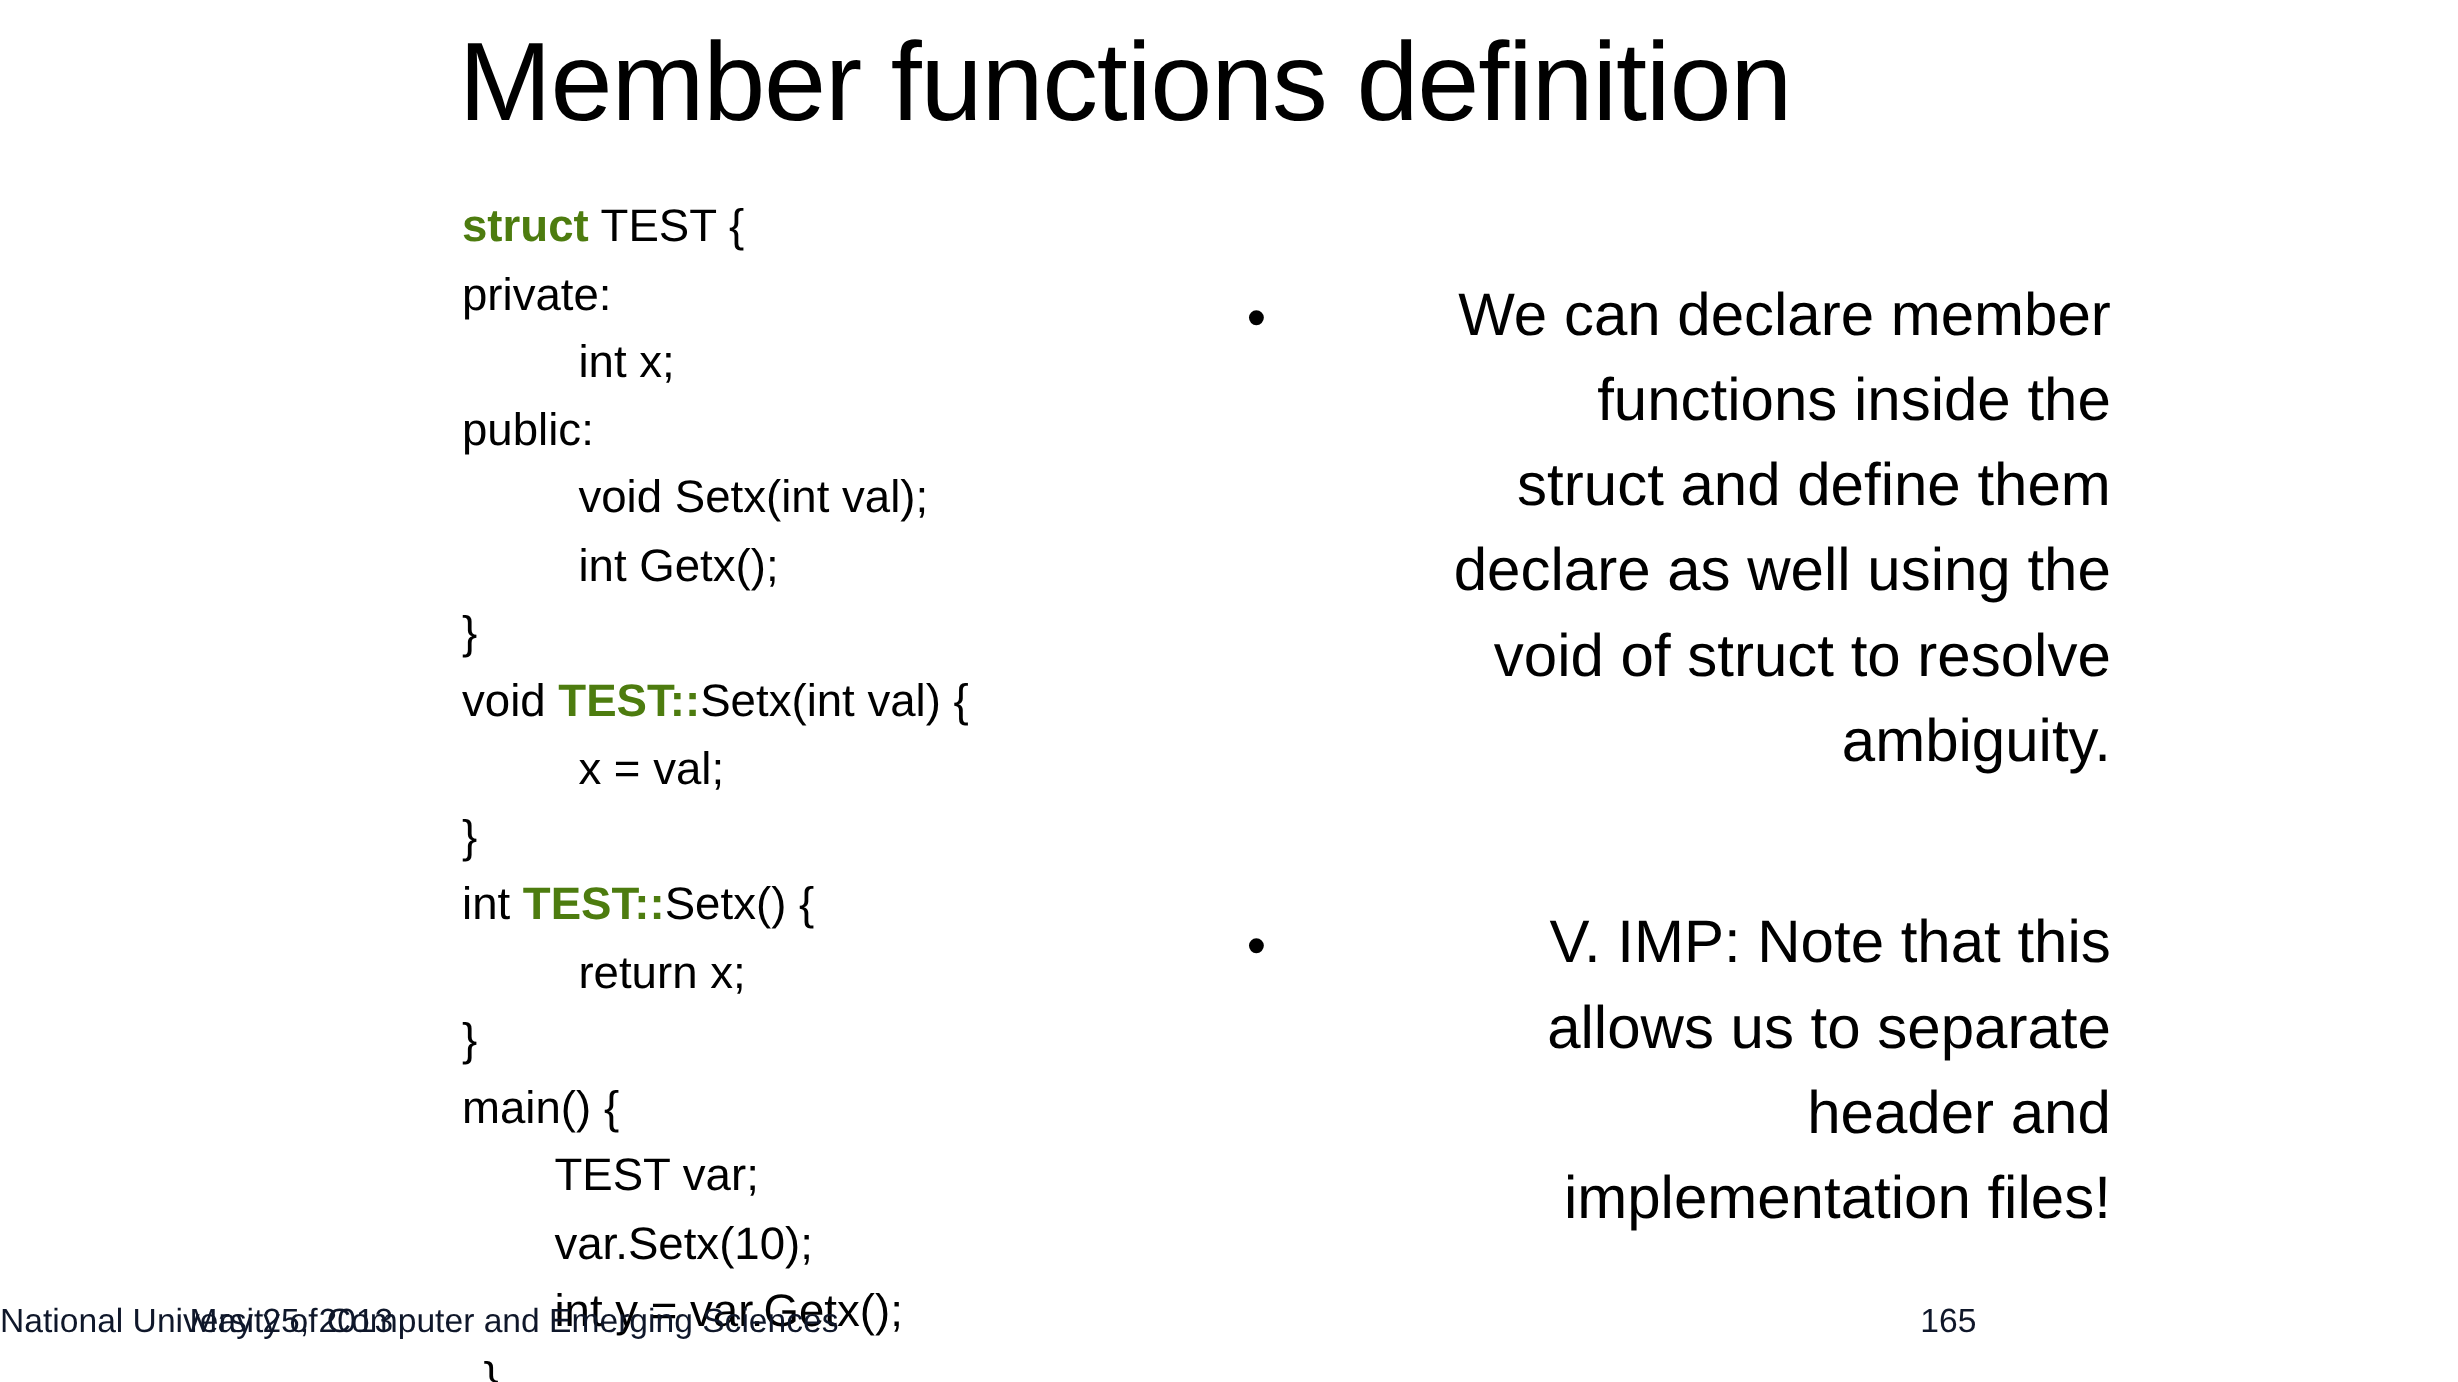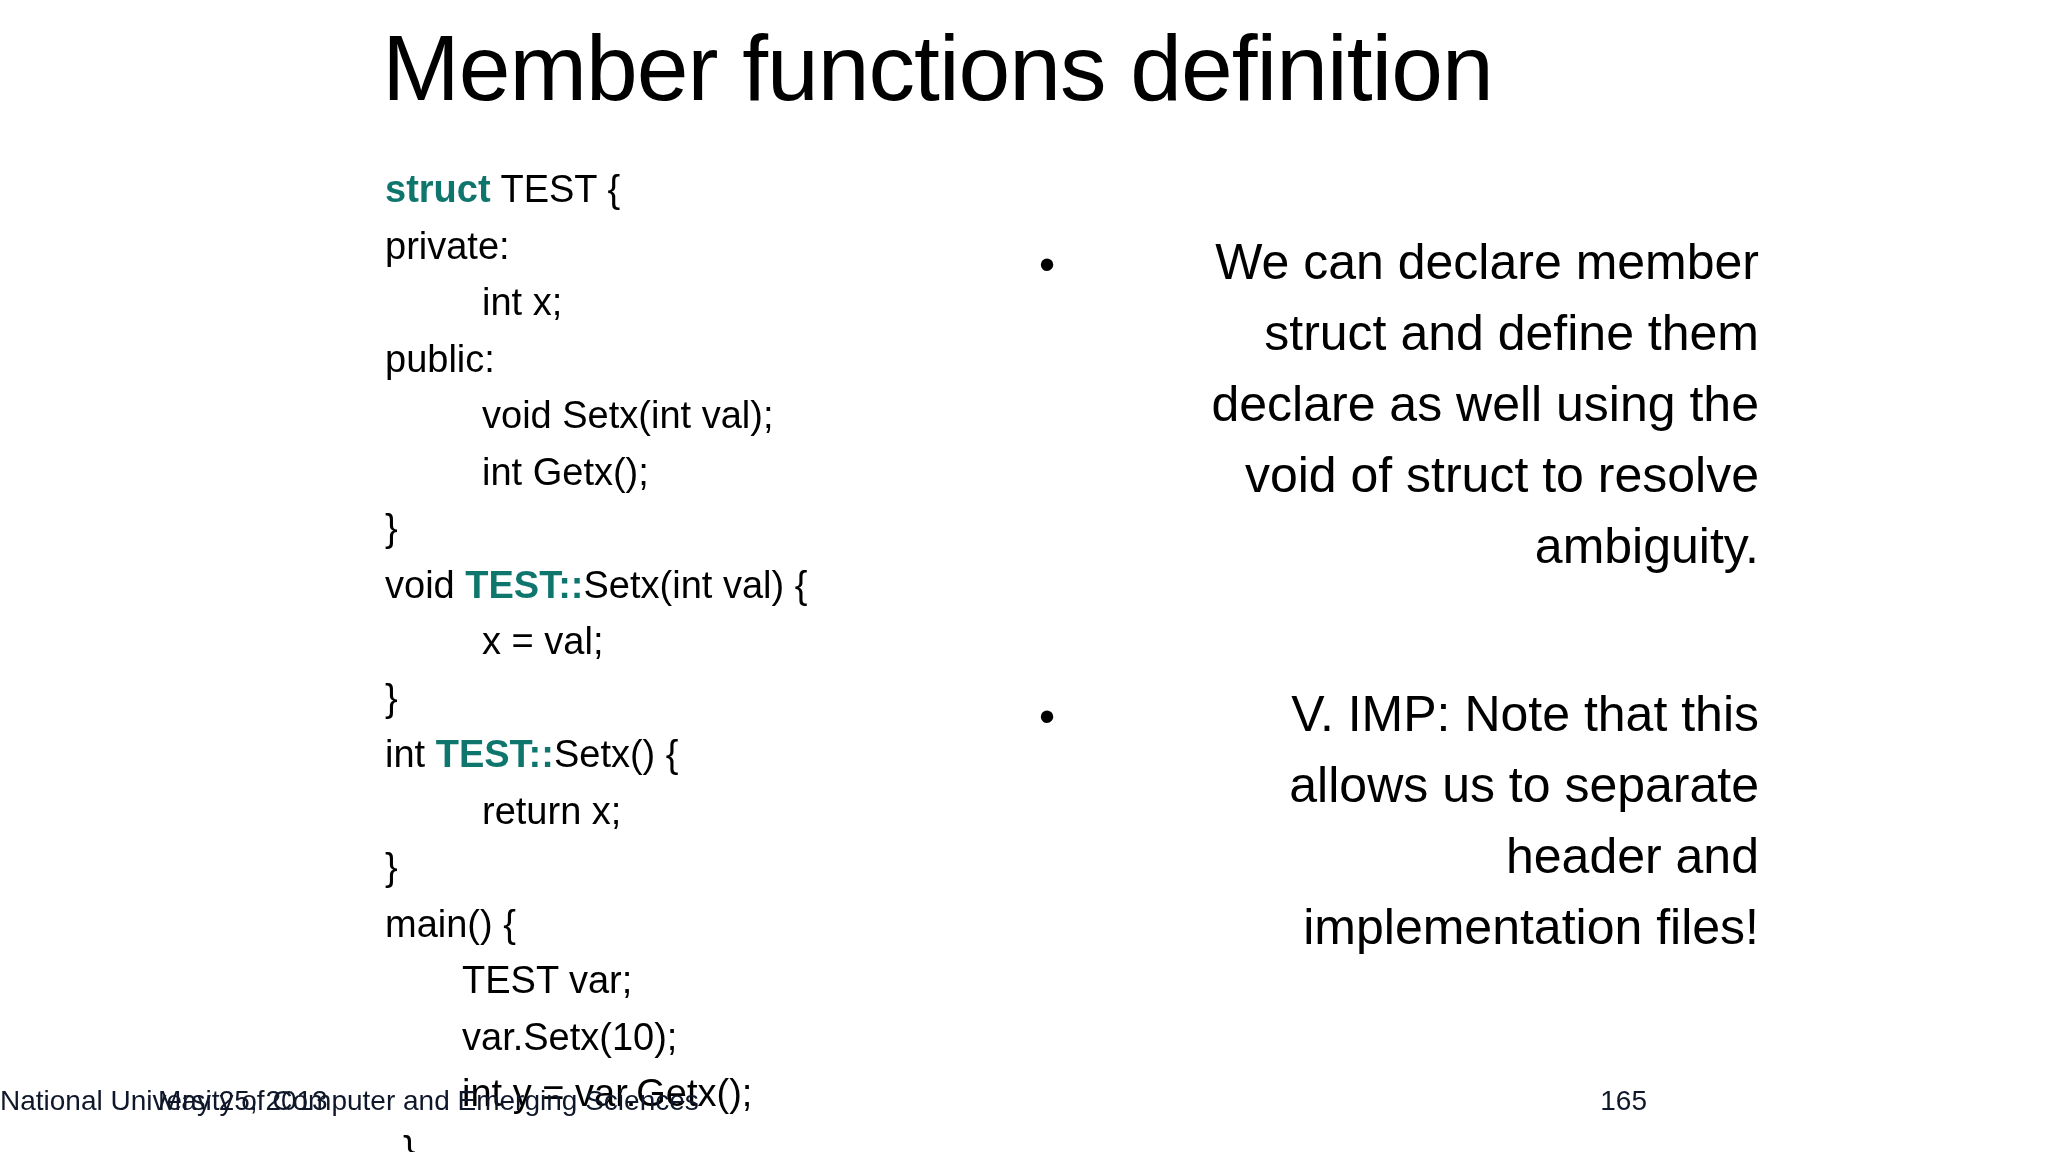--- a/index.html
+++ b/index.html
@@ -33,21 +33,21 @@
     position: absolute;
     left: 385px;
     top: 161px;
     font-size: 38px;
     line-height: 56.5px;
   }
   .code-line { white-space: pre; }
   .ind1 { padding-left: 97px; }
   .ind2 { padding-left: 77px; }
   .ind3 { padding-left: 18px; }
-  .kw { color: #0f766e; font-weight: 700; }
+  .kw { color: #4d7c0f; font-weight: 700; }
 
   
   .bullets {
     position: absolute;
     left: 1039px;
     top: 227px;
     width: 720px;
   }
   .bullet {
     position: relative;
@@ -101,20 +101,21 @@
     <div class="code-line ind2"><span>TEST var;</span></div>
     <div class="code-line ind2"><span>var.Setx(10);</span></div>
     <div class="code-line ind2"><span>int y = var.Getx();</span></div>
     <div class="code-line ind3"><span>}</span></div>
   </div>
 
   <div class="bullets">
     <div class="bullet">
       <span class="dot">•</span>
       <div class="bline">We can declare member</div>
+      <div class="bline">functions inside the</div>
       <div class="bline">struct and define them</div>
       <div class="bline">declare as well using the</div>
       <div class="bline">void of struct to resolve</div>
       <div class="bline">ambiguity.</div>
     </div>
     <div class="bullet">
       <span class="dot">•</span>
       <div class="bline">V. IMP: Note that this</div>
       <div class="bline">allows us to separate</div>
       <div class="bline">header and</div>

